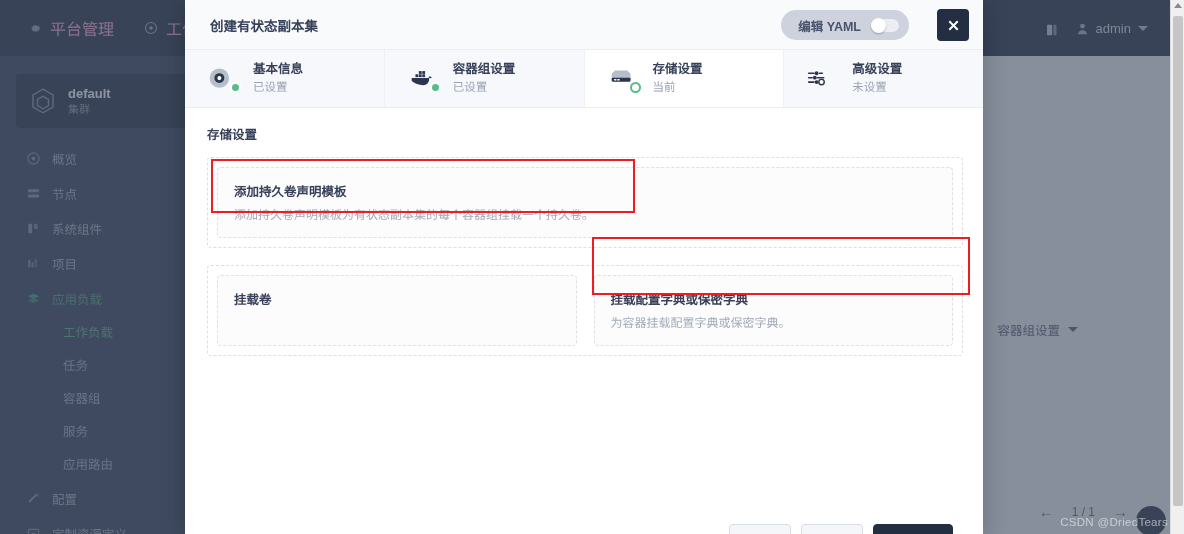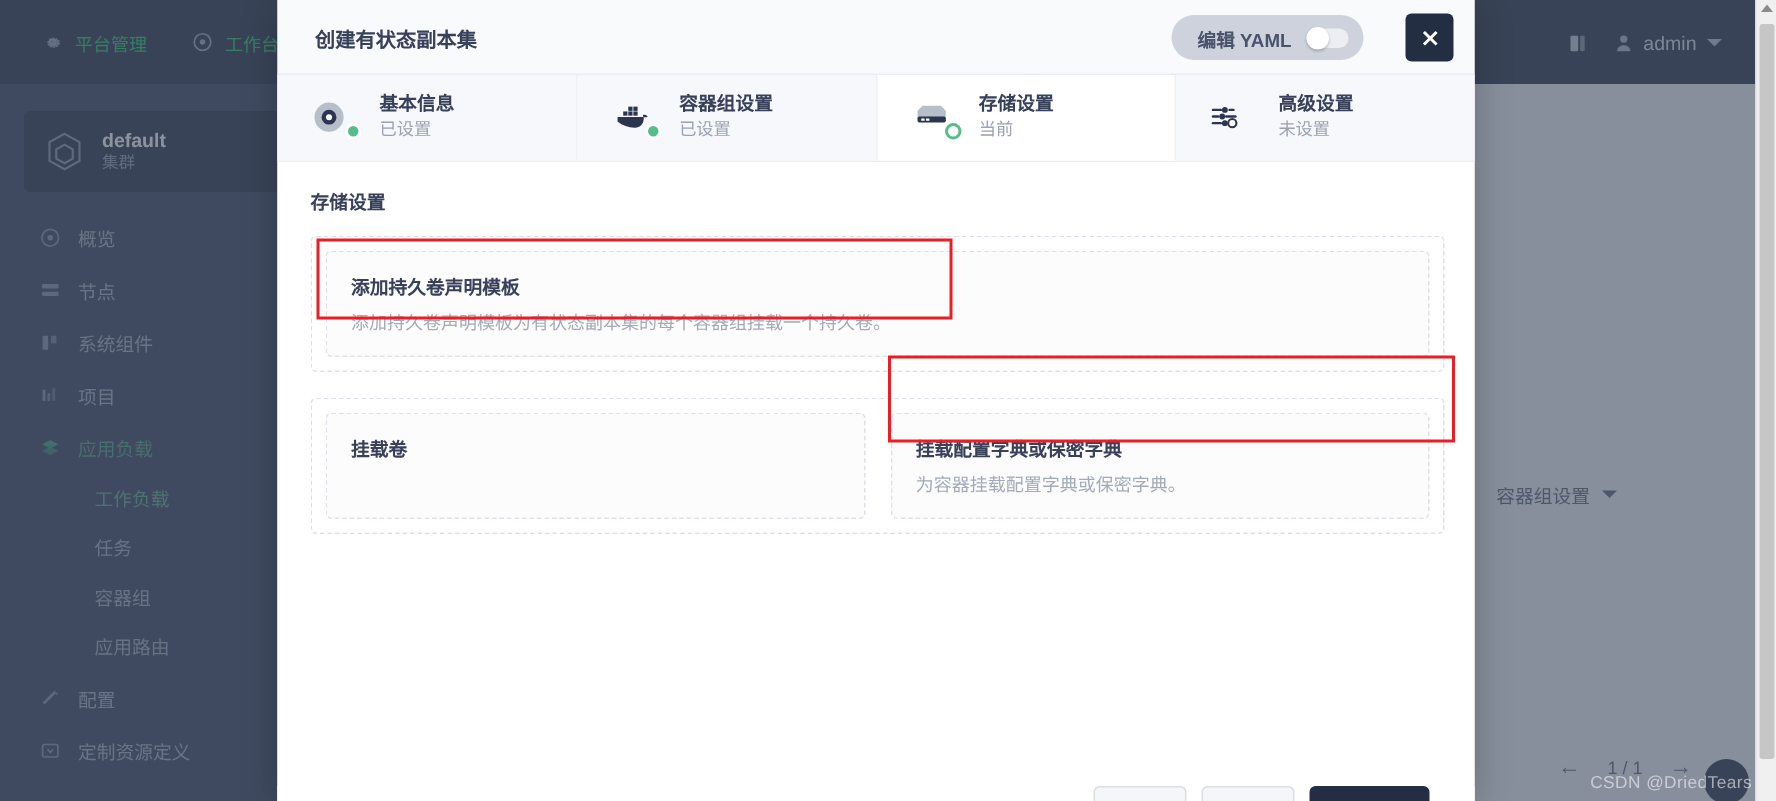--- a/index.html
+++ b/index.html
@@ -13,21 +13,21 @@
   #app-root {
     position: absolute; inset: 0;
     background: #eceef2;
   }
   #topbar {
     position: absolute; top: 0; left: 0; width: 1170px; height: 56px;
     background: #242e42; display: flex; align-items: center;
   }
   .topnav-item {
     display: flex; align-items: center; gap: 8px;
-    color: #22c55e; font-size: 12px; margin-left: 30px; text-align: right;
+    color: #f9a8d4; font-size: 16px; margin-left: 30px; text-align: right;
   }
   .topnav-item:first-child { margin-left: 28px; }
   .tn-icon {
     width: 14px; height: 14px; color: #9aa4b8;
     display: inline-flex; align-items: center; justify-content: center;
   }
   .tn-icon svg { width: 14px; height: 14px; fill: currentColor; }
   #topbar-right {
     margin-left: auto; display: flex; align-items: center; gap: 16px;
     padding-right: 22px;
@@ -321,20 +321,21 @@
               <path d="M7 6.2 13 9.2 7 12.2 1 9.2z" opacity=".7"></path>
             </svg>
         </span>
         <span>应用负载</span>
         <span class="nav-chevron up"></span>
       </div>
 
       <div class="subnav-item sel">工作负载</div>
       <div class="subnav-item">任务</div>
       <div class="subnav-item">容器组</div>
+      <div class="subnav-item">服务</div>
       <div class="subnav-item">应用路由</div>
 
       <div class="nav-item">
         <span class="nav-ico">
           <svg viewBox="0 0 14 14">
               <path d="M3 11.5 10.8 3.6l-1.4-1.4L1.6 10z"></path>
               <path d="M10 1.2l2.8 2.8-1 1-2.8-2.8z" opacity=".7"></path>
             </svg>
         </span>
         <span>配置</span>

